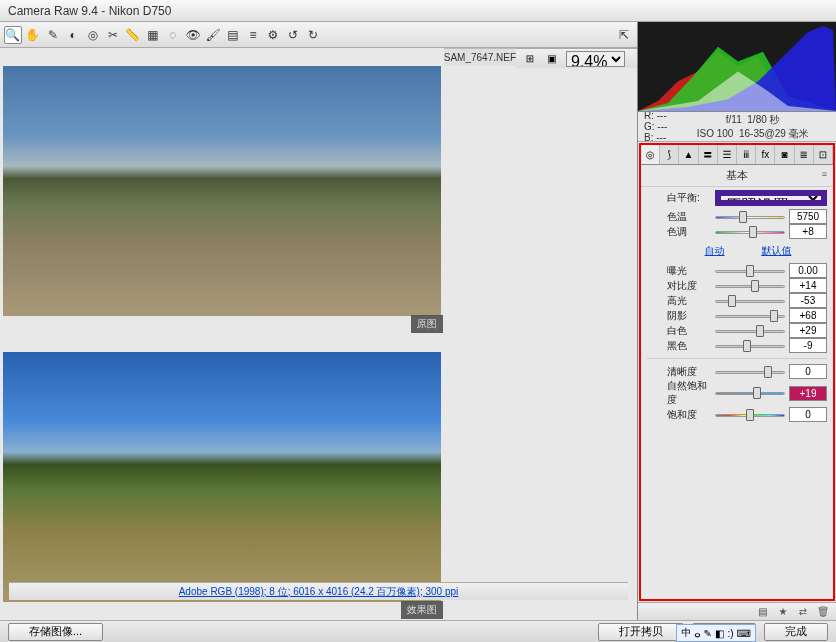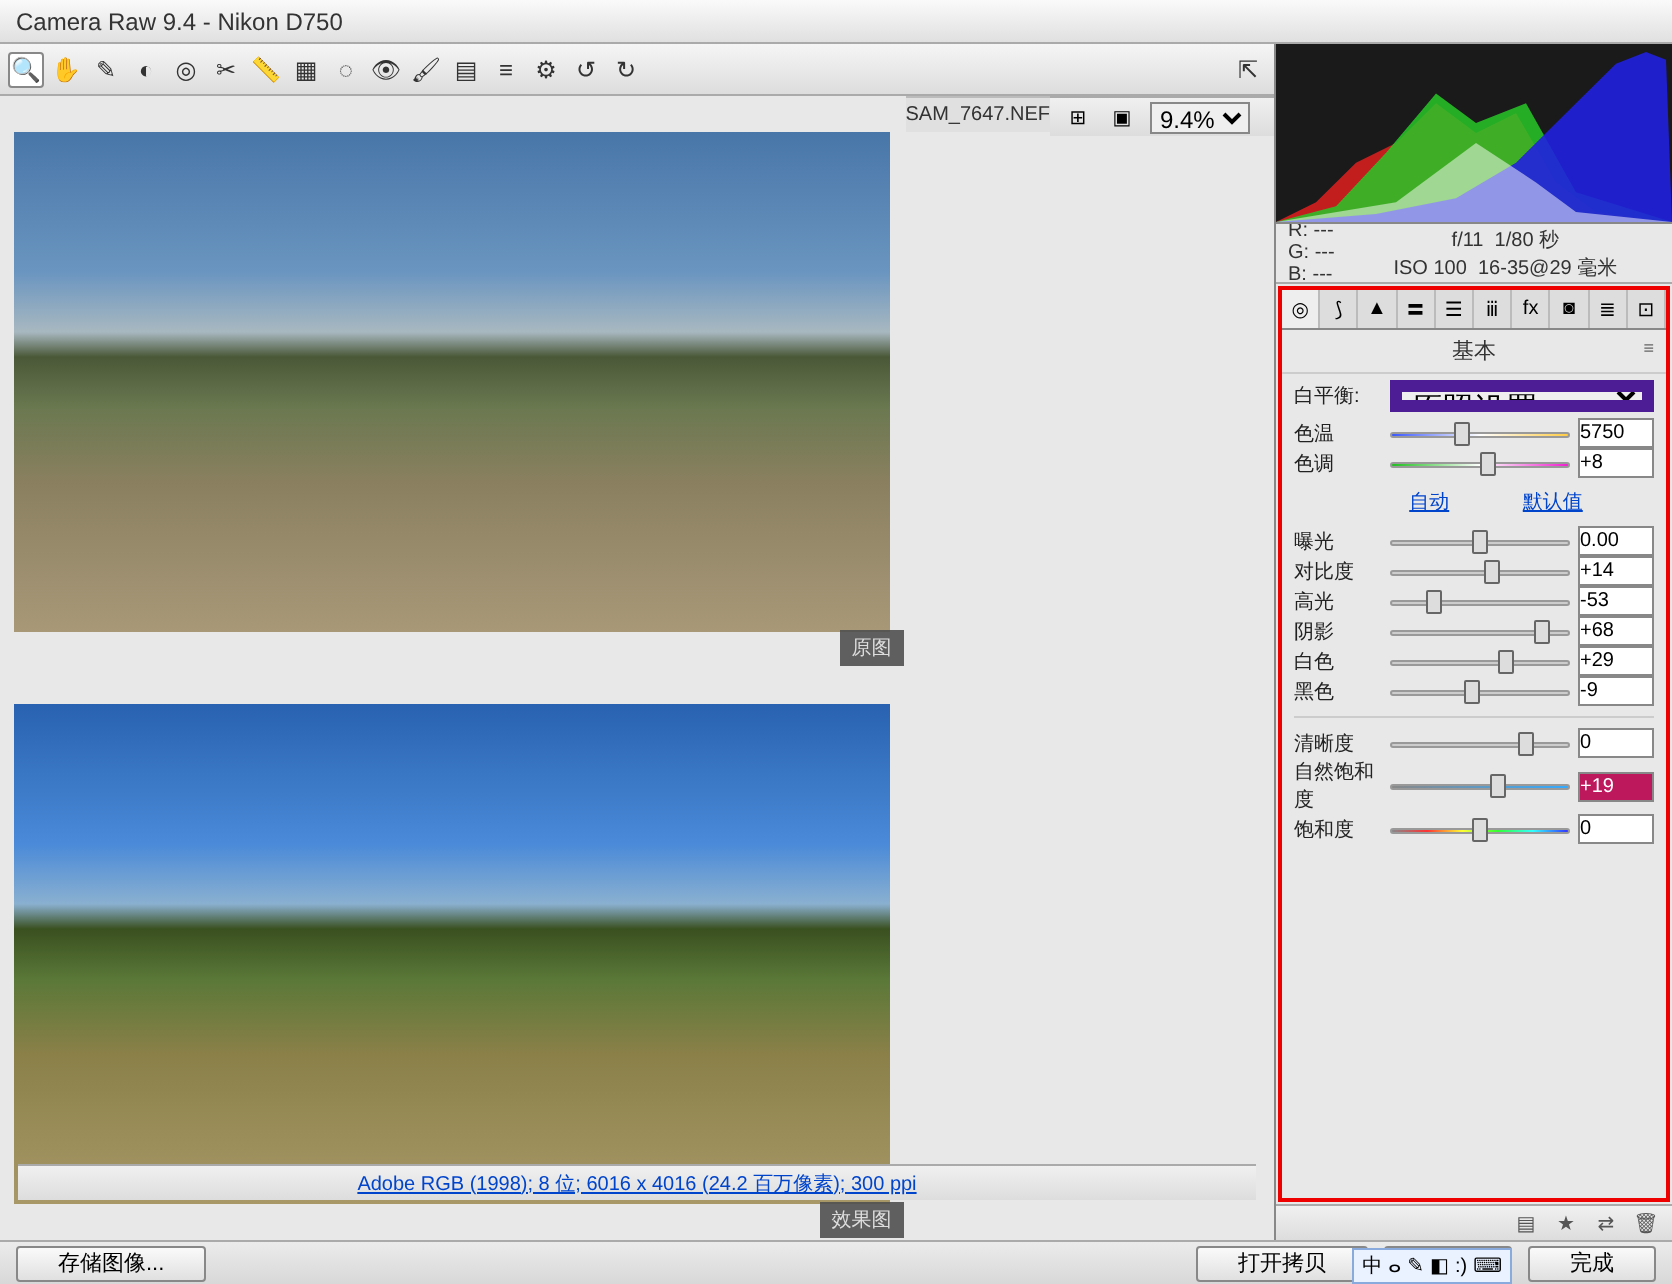--- a/index.html
+++ b/index.html
@@ -14,39 +14,39 @@
   .preview-area { flex:1; background:#e8e8e8; position:relative; overflow:hidden; }
   .preview-split { display:flex; flex-direction:column; height:100%; }
   .preview-pane { flex:1; display:flex; align-items:center; justify-content:center; position:relative; }
   .preview-pane .img { width: 438px; height: 250px; background:#888; position:relative; }
   .original .img { background: linear-gradient(to bottom, #4876a8 0%, #6a95c0 28%, #a8b8c0 40%, #4a5838 45%, #6a7850 55%, #8a8060 70%, #a89878 100%); }
   .result .img { background: linear-gradient(to bottom, #2862b0 0%, #4a8ad8 28%, #8ab0d0 40%, #3a5020 45%, #5a7838 55%, #8a8048 70%, #a89868 100%); }
   .preview-pane .tag { position:absolute; bottom:1px; right:1px; background:rgba(80,80,80,0.9); color:#ddd; padding:2px 6px; font-size:10px; }
   .filenamebar { height:18px; background:#e0e0e0; border-top:1px solid #bbb; display:flex; align-items:center; justify-content:center; font-size:10px; color:#333; }
   .zoombar { height:20px; background:linear-gradient(#f0f0f0,#ddd); border-top:1px solid #aaa; display:flex; align-items:center; padding:0 6px; gap:6px; font-size:10px; }
   .zoombar .zicon { width:16px; text-align:center; cursor:pointer; }
-  .zoombar select { font-size:12px; height:16px; border:1px solid #888;}
+  .zoombar select { font-size:16px; height:16px; border:1px solid #888;}
   .zoombar .spacer { flex:1; }
   .right { width:198px; display:flex; flex-direction:column; background:#e8e8e8; }
   .histogram { height:90px; background:#1a1a1a; border-bottom:1px solid #888; position:relative; overflow:hidden; }
   .histo-svg { width:100%; height:100%; }
   .exif { font-size:10px; padding:2px 6px; color:#333; display:flex; gap:8px; border-bottom:1px solid #aaa; height:30px;}
   .exif .col { display:flex; flex-direction:column; justify-content:center; }
   .exif .col2 { flex:1; text-align:center; }
   .highlight { border:2px solid #e00; margin:1px; }
   .tabstrip { display:flex; border-bottom:1px solid #888; background:#ddd; height:20px; }
   .tabstrip span { flex:1; font-size:10px; display:flex; align-items:center; justify-content:center; cursor:pointer; border-right:1px solid #bbb; }
   .tabstrip span.active { background:#eee; }
   .panel-title { text-align:center; font-size:11px; padding:3px 0; color:#333; background:#e8e8e8; border-bottom:1px solid #ccc; position:relative;}
   .panel-title .menu-ic { position:absolute; right:6px; top:4px; font-size:9px; color:#666; cursor:pointer;}
   .panel-body { padding:3px 6px 6px 6px; overflow-y:auto; flex:1; display:flex; flex-direction:column; gap:3px; }
-  .row { display:flex; align-items:center; gap:4px; }
+  .row { display:flex; align-items:center; gap:4px;margin-left:20px; }
   .row .label { width:44px; font-size:10px; color:#222; }
   .row select { flex:1; height:16px; font-size:16px; border:6px solid #4c1d95;}
-  .row input.val { width:38px; height:15px; font-size:10px; text-align:left; border:1px solid #888; background:#fff;}
+  .row input.val { width:38px; height:15px; font-size:10px; text-align:center; border:1px solid #888; background:#fff;}
   .row input.val.hl { background:#be185d; color:#fff;}
   .slider { flex:1; height:14px; position:relative; }
   .slider .track { position:absolute; left:0; right:0; top:6px; height:3px; background:#ccc; border:1px solid #999; border-radius:2px; }
   .slider.colortemp .track { background: linear-gradient(to right,#3a58ff,#fff,#ffcc44); }
   .slider.tint .track { background: linear-gradient(to right,#20c020,#fff,#f020d0); }
   .slider.vibrance .track { background: linear-gradient(to right,#888,#3af); }
   .slider.saturation .track { background: linear-gradient(to right,#888,#f33,#ff3,#3f3,#3ff,#33f); }
   .slider .thumb { position:absolute; top:1px; width:8px; height:12px; background:#ddd; border:1px solid #666; border-radius:1px; transform:translateX(-50%); }
   .links { text-align:center; font-size:10px; padding:2px 0; }
   .links a { color:#0044cc; text-decoration:underline; margin:0 6px; cursor:pointer;padding-left:22px; }

